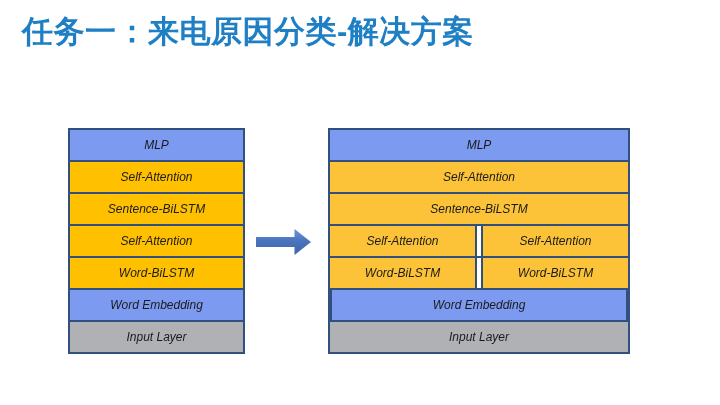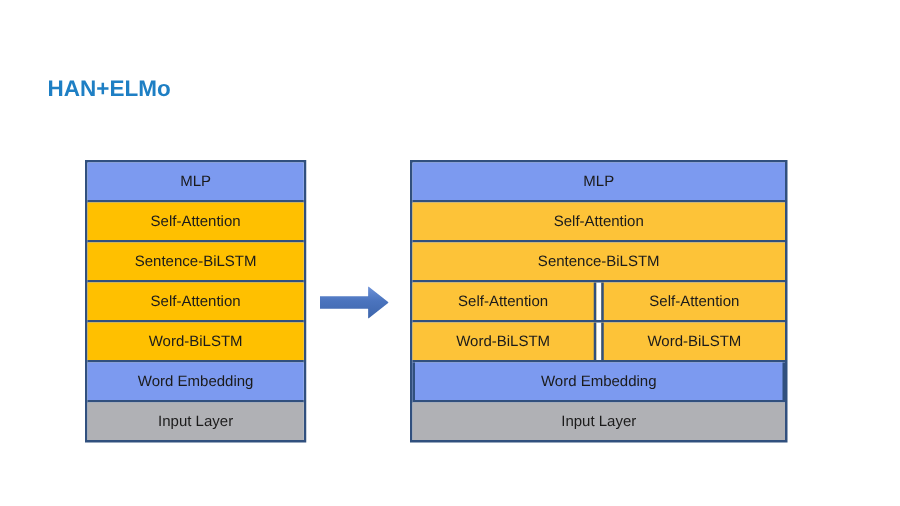--- a/index.html
+++ b/index.html
@@ -37,21 +37,21 @@
     height: 226px;
     border: 2px solid var(--border);
     box-sizing: border-box;
     display: flex;
     flex-direction: column;
     background: #ffffff;
   }
   .diagram.left  { left: 68px;  width: 177px; }
   .diagram.right { left: 328px; width: 302px; }
 
-  .drow { flex: 1; display: flex; min-height: 0; }
+  .drow { flex: 1; display: flex; min-height: 0; font-style: italic; }
   .drow + .drow { border-top: 2px solid var(--border); justify-content: center; }
   .drow.split { gap: 4px; }
   .cell {
     flex: 1;
     display: flex;
     align-items: center;
     justify-content: center;
     font-size: 12px;
     color: #1b1b1b;
     box-sizing: border-box;
@@ -72,21 +72,21 @@
     width: 55px; height: 26px;
     background: linear-gradient(180deg, #6f93d9 0%, #4b74be 45%, #3d65ab 100%);
     clip-path: polygon(0% 31%, 70% 31%, 70% 0%, 100% 50%, 70% 100%, 70% 69%, 0% 69%);
   }
 </style>
 </head>
 <body>
 
 <div class="slide">
 
-  <div class="subtitle">HAN+ELMo</div>
+  <h1 class="title">任务一：来电原因分类-解决方案</h1>
 
   <div class="diagram left">
     <div class="drow">
       <div class="cell f-blue">MLP</div>
     </div>
     <div class="drow">
       <div class="cell f-orange-l">Self-Attention</div>
     </div>
     <div class="drow">
       <div class="cell f-orange-l">Sentence-BiLSTM</div>

